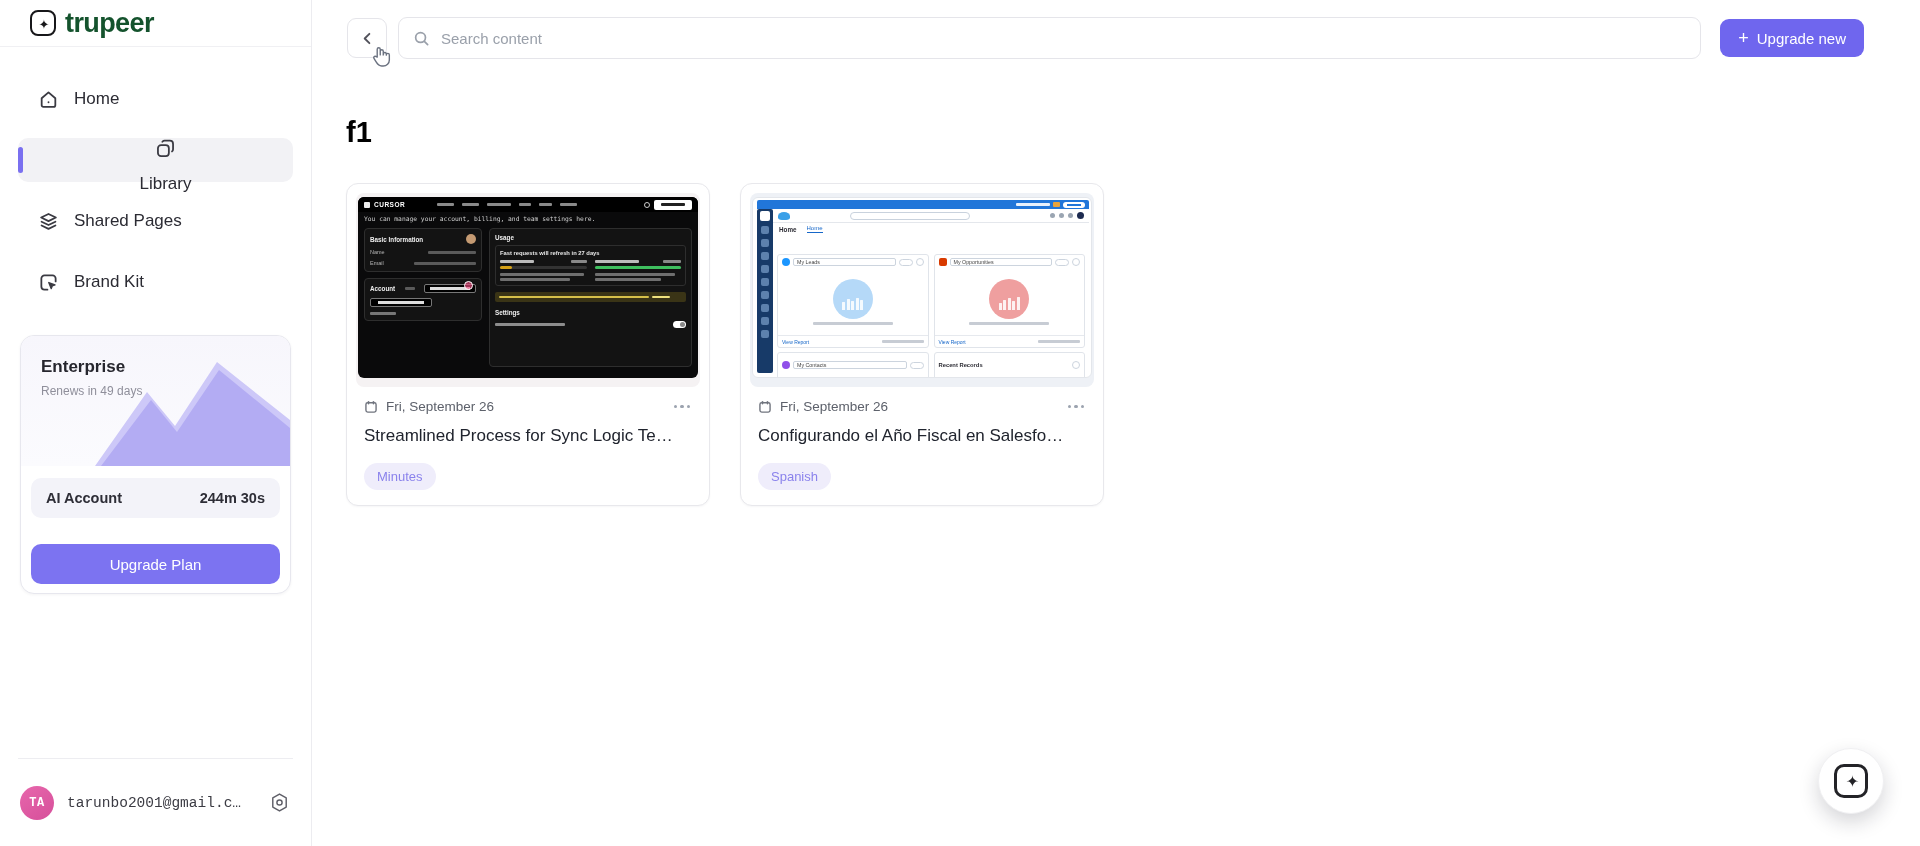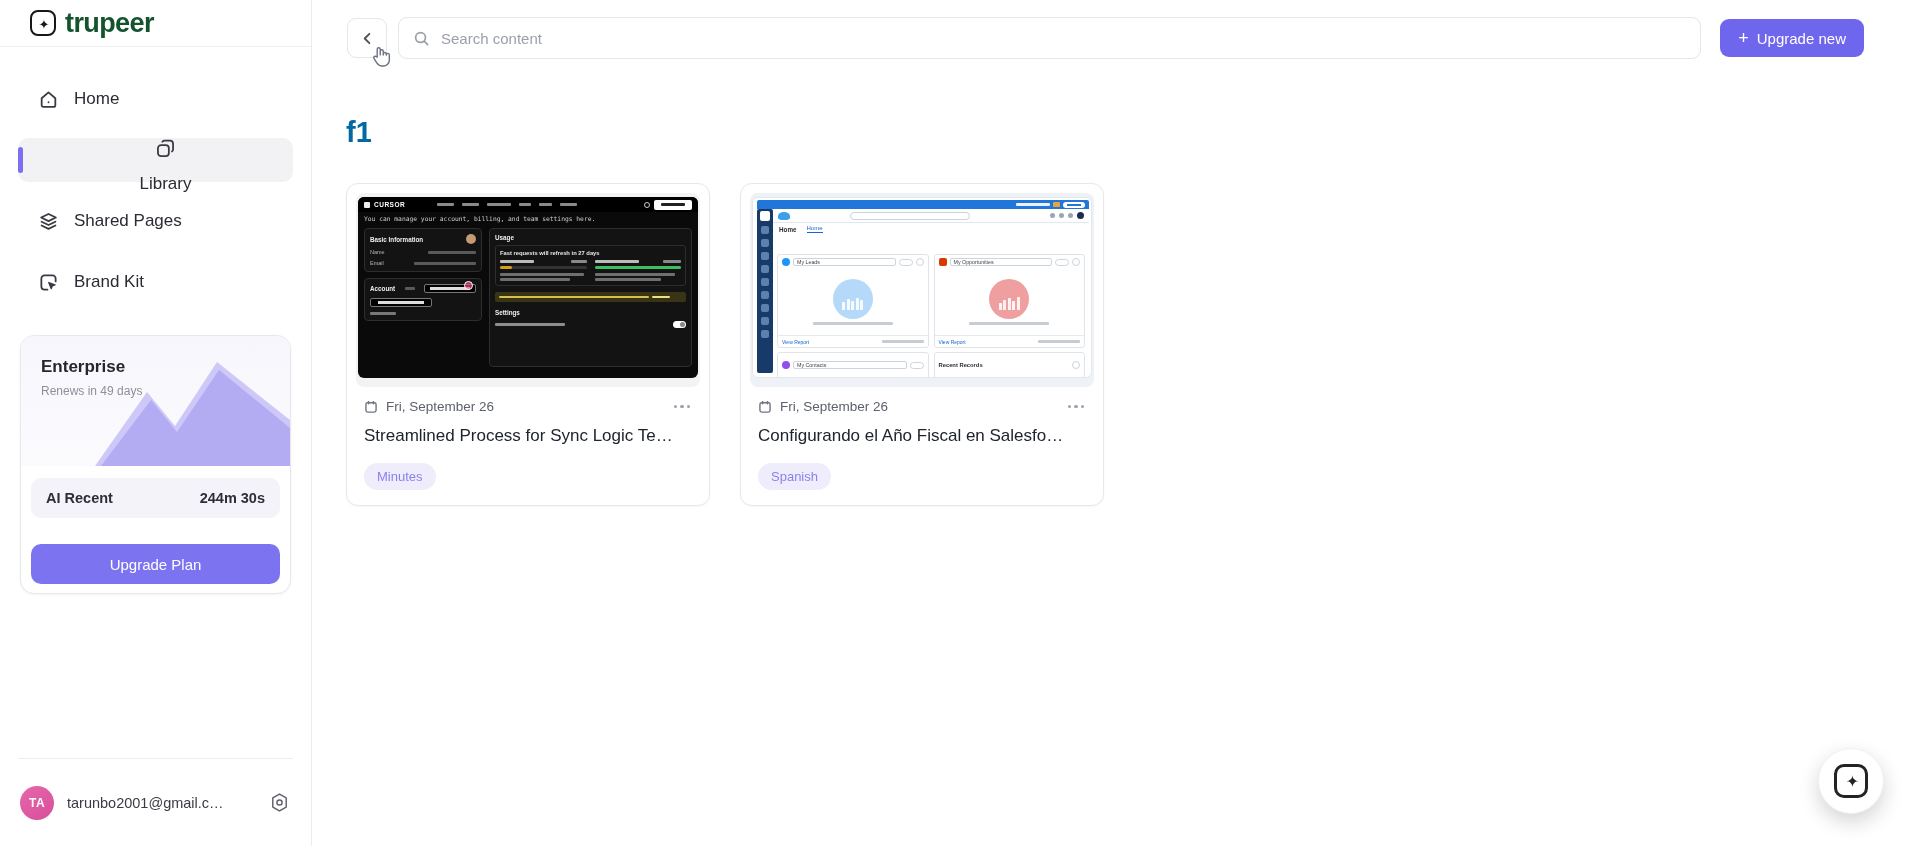--- a/index.html
+++ b/index.html
@@ -41,21 +41,21 @@
   .plan-name { font-size:17px; font-weight:700; color:#26262e; position:relative; z-index:2; }
   .plan-renews { font-size:12px; color:#8f8f9b; margin-top:7px; position:relative; z-index:2; }
   .mountain { position:absolute; right:0; bottom:0; width:195px; height:112px; }
   .plan-usage { margin:12px 10px 0; height:40px; border-radius:10px; background:#f3f3f9;
     display:flex; align-items:center; justify-content:space-between; padding:0 15px;
     font-size:14.5px; font-weight:700; color:#2e2e37; }
   .upgrade-btn { margin:26px 10px 9px; height:40px; border-radius:10px; background:#7c73f1;
     color:#fff; font-size:15px; font-weight:500; display:flex; align-items:center;
     justify-content:center; cursor:pointer; border:none; width:calc(100% - 20px); }
 
-  .sidebar-bottom { margin-top:auto; }
+  .sidebar-bottom { margin-top:auto;font-family:Liberation Mono, monospace; }
   .sidebar-divider { margin:0 18px; border-top:1px solid #ededf1; }
   .user-row { height:87px; display:flex; align-items:center; padding:0 20px; cursor:pointer; }
   .avatar { width:34px; height:34px; border-radius:50%;
     background:linear-gradient(145deg,#e767ac,#d64f9a); color:#fff; font-size:12px;
     font-weight:700; letter-spacing:.5px; display:flex; align-items:center; justify-content:center; flex:none; }
   .user-email { font-size:14.5px; color:#3b3b43; margin-left:13px; flex:1; white-space:nowrap;
     overflow:hidden; }
   .gear { width:23px; height:23px; stroke:#5f5f68; stroke-width:1.5; fill:none;
     stroke-linejoin:round; cursor:pointer; flex:none; }
 
@@ -74,21 +74,21 @@
     stroke-linecap:round; flex:none; }
   .search-box input { border:none; outline:none; margin-left:11px; font-size:15px;
     color:#3f3f46; width:100%; font-family:"Liberation Sans",sans-serif; background:transparent; }
   .search-box input::placeholder { color:#9aa0aa; }
   .create-btn { margin-left:19px; height:38px; padding:0 18px; border-radius:9px;
     background:#6f66ee; color:#fff; font-size:15px; display:flex; align-items:center;
     gap:8px; border:none; cursor:pointer; flex:none; font-family:"Liberation Sans",sans-serif; }
   .create-btn .plus { font-size:18px; font-weight:400; line-height:1; }
 
   .content { padding:40px 0 0 34px; }
-  .page-title { font-size:29px; font-weight:600; color:#0369a1; margin-bottom:34px; }
+  .page-title { font-size:29px; font-weight:600; color:#000000; margin-bottom:34px; }
   .cards-row { display:flex; gap:30px; }
   .card { width:364px; border:1px solid #e8e8ec; border-radius:12px; background:#fff;
     padding:9px; box-shadow:0 1px 2px rgba(20,20,40,.04); cursor:pointer; }
   .thumb { height:194px; border-radius:8px; position:relative; overflow:hidden; }
   .thumb.t1 { background:#f5f2f3; }
   .thumb.t2 { background:#eef1f6; }
   .card-meta { padding:12px 8px 6px; }
   .date-row { display:flex; align-items:center; gap:8px; font-size:13.5px; color:#5d616b; }
   .date-row svg { width:14px; height:14px; stroke:#70747e; stroke-width:1.6; fill:none;
     stroke-linecap:round; }
@@ -250,21 +250,21 @@
     <div class="plan-card">
       <div class="plan-top">
         <div class="plan-name">Enterprise</div>
         <div class="plan-renews">Renews in 49 days</div>
         <svg class="mountain" viewBox="0 0 195 112">
           <polygon points="0,112 52,38 80,72 122,8 195,66 195,112" fill="#cdc8f8"></polygon>
           <polygon points="6,112 56,46 82,78 124,16 195,74 195,112" fill="#b3acf3"></polygon>
         </svg>
       </div>
       <div class="plan-usage">
-        <span>AI Recent</span>
+        <span>AI Account</span>
         <span>244m 30s</span>
       </div>
       <button class="upgrade-btn">Upgrade Plan</button>
     </div>
 
     <div class="sidebar-bottom">
       <div class="sidebar-divider"></div>
       <div class="user-row">
         <div class="avatar">TA</div>
         <div class="user-email">tarunbo2001@gmail.c…</div>

